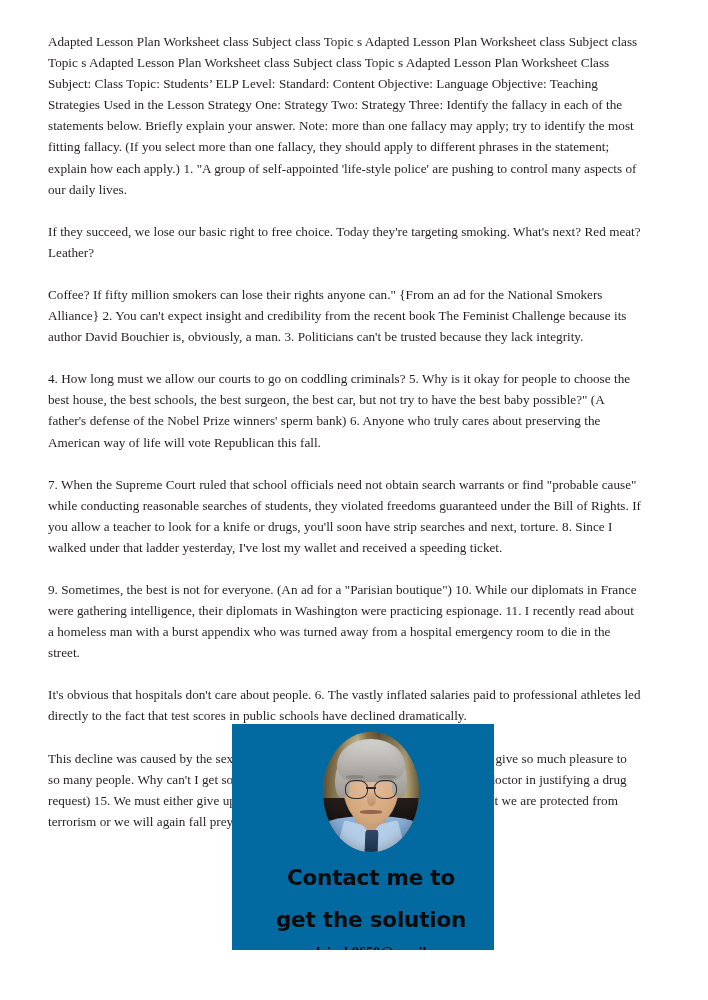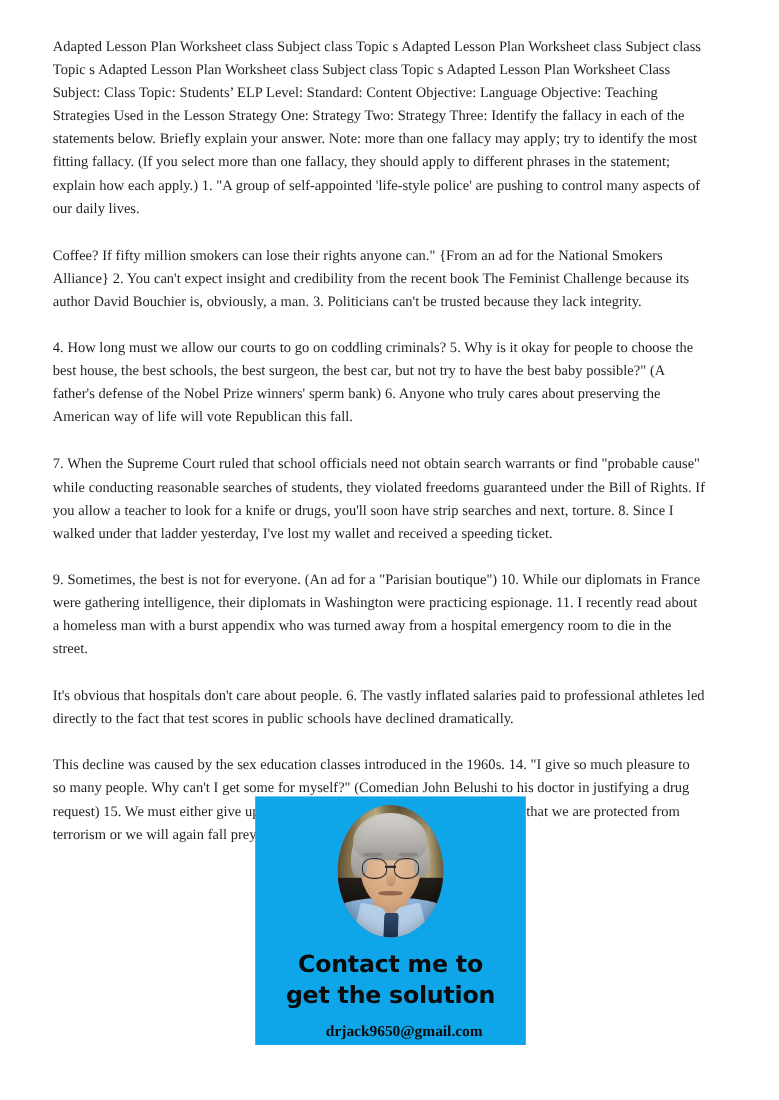--- a/index.html
+++ b/index.html
@@ -166,49 +166,50 @@
     font-family: "DejaVu Sans", "Liberation Sans", sans-serif;
     font-weight: bold;
     font-size: 21.5px;
     line-height: 27px;
     color: #0b0b0b;
     text-align: center;
     letter-spacing: -0.2px;
     white-space: nowrap;
   }
   #wm-line1 { margin-top: 12px; }
-  #wm-line2 { margin-top: 1px; }
+  #wm-line2 { margin-top: 15px; }
   #wm-email {
     font-family: "Liberation Serif", "DejaVu Serif", serif;
     font-weight: bold;
     font-size: 14px;
     line-height: 25px;
     color: #0b0b0b;
     text-align: center;
     margin-top: 7px;
     white-space: nowrap;
     margin-left: 25px;
   }
 </style>
 </head>
 <body>
 
 <div id="page">
 
   <div id="doc-body">
     <p class="para">Adapted Lesson Plan Worksheet class Subject class Topic s Adapted Lesson Plan Worksheet class Subject class Topic s Adapted Lesson Plan Worksheet class Subject class Topic s Adapted Lesson Plan Worksheet Class Subject: Class Topic: Students’ ELP Level: Standard: Content Objective: Language Objective: Teaching Strategies Used in the Lesson Strategy One: Strategy Two: Strategy Three: Identify the fallacy in each of the statements below. Briefly explain your answer. Note: more than one fallacy may apply; try to identify the most fitting fallacy. (If you select more than one fallacy, they should apply to different phrases in the statement; explain how each apply.) 1. "A group of self-appointed 'life-style police' are pushing to control many aspects of our daily lives.</p>
+    <p class="para">If they succeed, we lose our basic right to free choice. Today they're targeting smoking. What's next? Red meat? Leather?</p>
     <p class="para">Coffee? If fifty million smokers can lose their rights anyone can." {From an ad for the National Smokers Alliance} 2. You can't expect insight and credibility from the recent book The Feminist Challenge because its author David Bouchier is, obviously, a man. 3. Politicians can't be trusted because they lack integrity.</p>
     <p class="para">4. How long must we allow our courts to go on coddling criminals? 5. Why is it okay for people to choose the best house, the best schools, the best surgeon, the best car, but not try to have the best baby possible?" (A father's defense of the Nobel Prize winners' sperm bank) 6. Anyone who truly cares about preserving the American way of life will vote Republican this fall.</p>
     <p class="para">7. When the Supreme Court ruled that school officials need not obtain search warrants or find "probable cause" while conducting reasonable searches of students, they violated freedoms guaranteed under the Bill of Rights. If you allow a teacher to look for a knife or drugs, you'll soon have strip searches and next, torture. 8. Since I walked under that ladder yesterday, I've lost my wallet and received a speeding ticket.</p>
     <p class="para">9. Sometimes, the best is not for everyone. (An ad for a "Parisian boutique") 10. While our diplomats in France were gathering intelligence, their diplomats in Washington were practicing espionage. 11. I recently read about a homeless man with a burst appendix who was turned away from a hospital emergency room to die in the street.</p>
     <p class="para">It's obvious that hospitals don't care about people. 6. The vastly inflated salaries paid to professional athletes led directly to the fact that test scores in public schools have declined dramatically.</p>
     <p class="para">This decline was caused by the sex education classes introduced in the 1960s. 14. "I give so much pleasure to so many people. Why can't I get some for myself?" (Comedian John Belushi to his doctor in justifying a drug request) 15. We must either give up some of our constitutional liberties to ensure that we are protected from terrorism or we will again fall prey to terrorists.</p>
   </div>
 
-  <div id="watermark" style="background: #0ea5e9;">
+  <div id="watermark" style="background: #0369a1; padding-left: 16px;">
 
     <div id="wm-photo">
       <div class="ph-bgwall"></div>
       <div class="ph-bgdark"></div>
       <div class="ph-shirt"></div>
       <div class="ph-neck"></div>
       <div class="ph-collarL"></div>
       <div class="ph-collarR"></div>
       <div class="ph-tie"></div>
       <div class="ph-face"></div>

